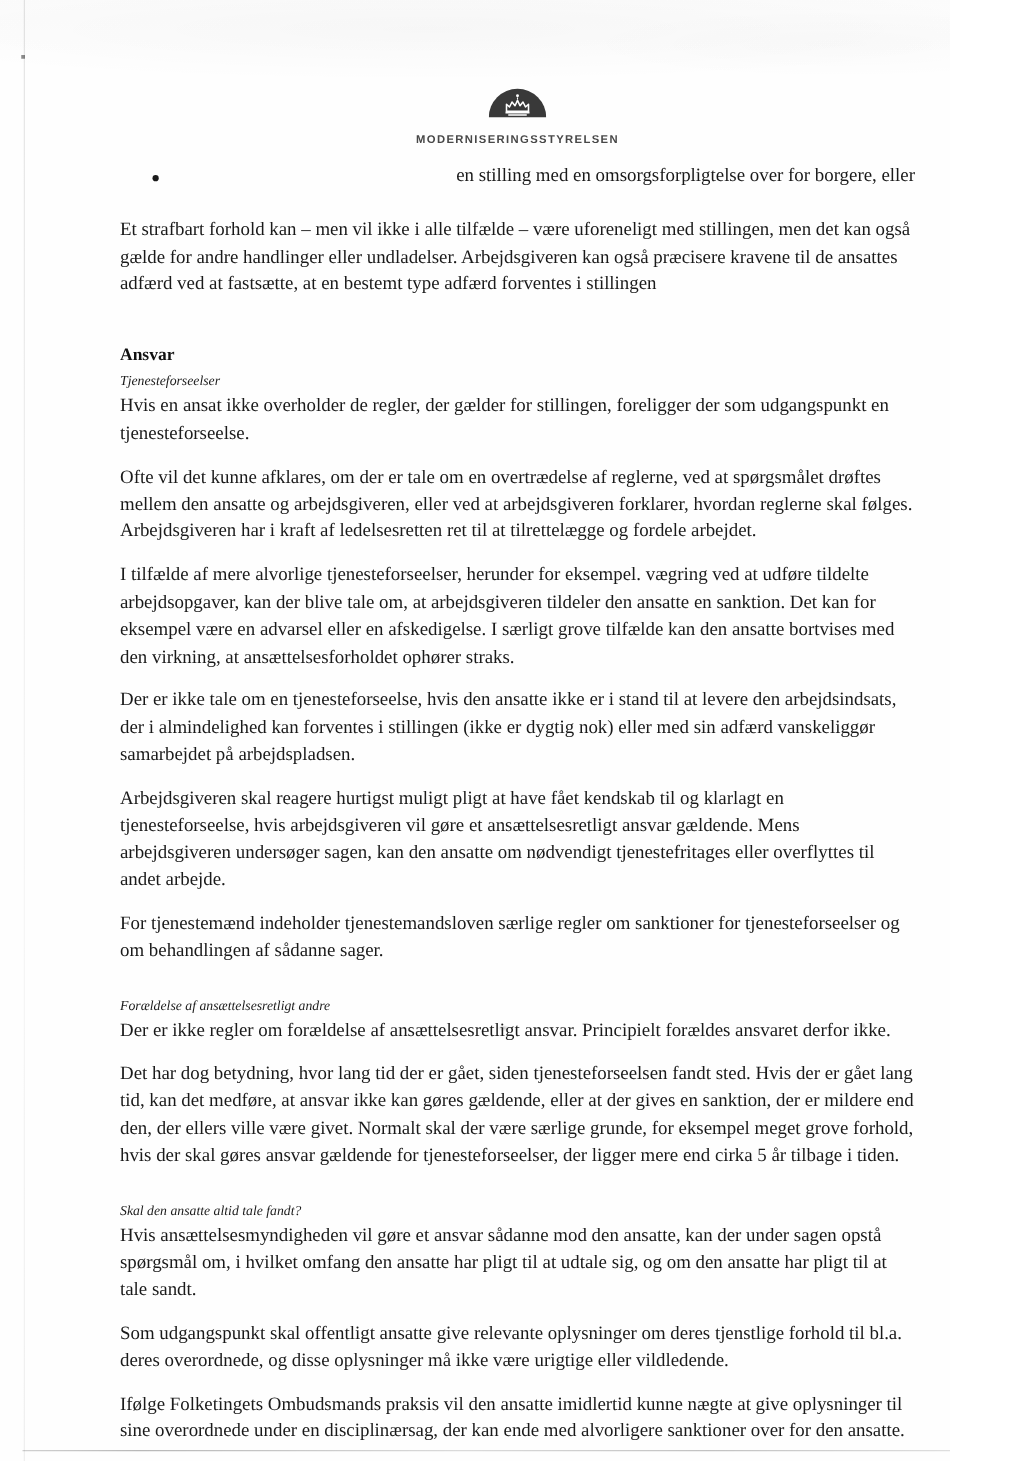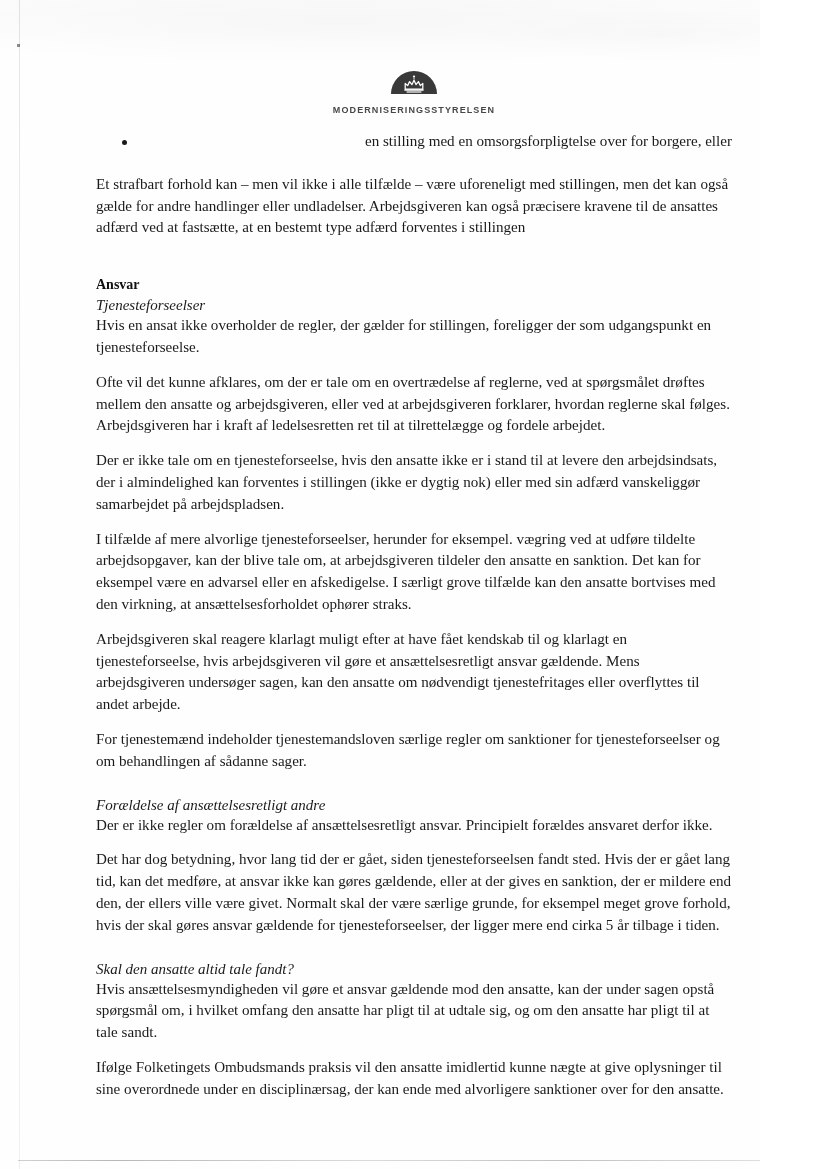--- a/index.html
+++ b/index.html
@@ -146,21 +146,21 @@
 
   h2.heading {
     margin: 0;
     font-size: 14px;
     line-height: 21px;
     font-weight: 700;
     color: #141414;
   }
   h3.subheading {
     margin: 0;
-    font-size: 15px;
+    font-size: 11px;
     line-height: 20px;
     font-style: italic;
     font-weight: 400;
     color: #1d1d1d;
   }
 
   
   .inkwrap {
     filter: contrast(1.03) brightness(0.995);
   }
@@ -208,32 +208,33 @@
       <div class="gap-md"></div>
 
       <p class="para">Et strafbart forhold kan – men vil ikke i alle tilfælde – være uforeneligt med stillingen, men det kan også gælde for andre handlinger eller undladelser. Arbejdsgiveren kan også præcisere kravene til de ansattes adfærd ved at fastsætte, at en bestemt type adfærd forventes i stillingen</p>
 
       <div class="gap-lg"></div>
 
       <h2 class="heading">Ansvar</h2>
       <h3 class="subheading">Tjenesteforseelser</h3>
       <p class="para">Hvis en ansat ikke overholder de regler, der gælder for stillingen, foreligger der som udgangspunkt en tjenesteforseelse.</p>
       <p class="para">Ofte vil det kunne afklares, om der er tale om en overtrædelse af reglerne, ved at spørgsmålet drøftes mellem den ansatte og arbejdsgiveren, eller ved at arbejdsgiveren forklarer, hvordan reglerne skal følges. Arbejdsgiveren har i kraft af ledelsesretten ret til at tilrettelægge og fordele arbejdet.</p>
+      <p class="para">I tilfælde af mere alvorlige tjenesteforseelser, herunder for eksempel. vægring ved at udføre tildelte arbejdsopgaver, kan der blive tale om, at arbejdsgiveren tildeler den ansatte en sanktion. Det kan for eksempel være en advarsel eller en afskedigelse. I særligt grove tilfælde kan den ansatte bortvises med den virkning, at ansættelsesforholdet ophører straks.</p>
       <p class="para">Der er ikke tale om en tjenesteforseelse, hvis den ansatte ikke er i stand til at levere den arbejdsindsats, der i almindelighed kan forventes i stillingen (ikke er dygtig nok) eller med sin adfærd vanskeliggør samarbejdet på arbejdspladsen.</p>
-      <p class="para">I tilfælde af mere alvorlige tjenesteforseelser, herunder for eksempel. vægring ved at udføre tildelte arbejdsopgaver, kan der blive tale om, at arbejdsgiveren tildeler den ansatte en sanktion. Det kan for eksempel være en advarsel eller en afskedigelse. I særligt grove tilfælde kan den ansatte bortvises med den virkning, at ansættelsesforholdet ophører straks.</p>
-      <p class="para">Arbejdsgiveren skal reagere klarlagt muligt efter at have fået kendskab til og klarlagt en tjenesteforseelse, hvis arbejdsgiveren vil gøre et ansættelsesretligt ansvar gældende. Mens arbejdsgiveren undersøger sagen, kan den ansatte om nødvendigt tjenestefritages eller overflyttes til andet arbejde.</p>
+      <p class="para">Arbejdsgiveren skal reagere hurtigst muligt pligt at have fået kendskab til og klarlagt en tjenesteforseelse, hvis arbejdsgiveren vil gøre et ansættelsesretligt ansvar gældende. Mens arbejdsgiveren undersøger sagen, kan den ansatte om nødvendigt tjenestefritages eller overflyttes til andet arbejde.</p>
       <p class="para tight">For tjenestemænd indeholder tjenestemandsloven særlige regler om sanktioner for tjenesteforseelser og om behandlingen af sådanne sager.</p>
 
       <div class="gap-lg"></div>
 
       <h3 class="subheading">Forældelse af ansættelsesretligt andre</h3>
       <p class="para">Der er ikke regler om forældelse af ansættelsesretligt ansvar. Principielt forældes ansvaret derfor ikke.</p>
       <p class="para tight">Det har dog betydning, hvor lang tid der er gået, siden tjenesteforseelsen fandt sted. Hvis der er gået lang tid, kan det medføre, at ansvar ikke kan gøres gældende, eller at der gives en sanktion, der er mildere end den, der ellers ville være givet. Normalt skal der være særlige grunde, for eksempel meget grove forhold, hvis der skal gøres ansvar gældende for tjenesteforseelser, der ligger mere end cirka 5 år tilbage i tiden.</p>
 
       <div class="gap-lg"></div>
 
       <h3 class="subheading">Skal den ansatte altid tale fandt?</h3>
-      <p class="para">Hvis ansættelsesmyndigheden vil gøre et ansvar gældende mod den ansatte, kan der under sagen opstå spørgsmål om, i hvilket omfang den ansatte har pligt til at udtale sig, og om den ansatte har pligt til at tale sandt.</p>
+      <p class="para">Hvis ansættelsesmyndigheden vil gøre et ansvar sådanne mod den ansatte, kan der under sagen opstå spørgsmål om, i hvilket omfang den ansatte har pligt til at udtale sig, og om den ansatte har pligt til at tale sandt.</p>
+      <p class="para">Som udgangspunkt skal offentligt ansatte give relevante oplysninger om deres tjenstlige forhold til bl.a. deres overordnede, og disse oplysninger må ikke være urigtige eller vildledende.</p>
       <p class="para tight">Ifølge Folketingets Ombudsmands praksis vil den ansatte imidlertid kunne nægte at give oplysninger til sine overordnede under en disciplinærsag, der kan ende med alvorligere sanktioner over for den ansatte.</p>
 
     </div>
   </div>
 </div>
 
 </body></html>

